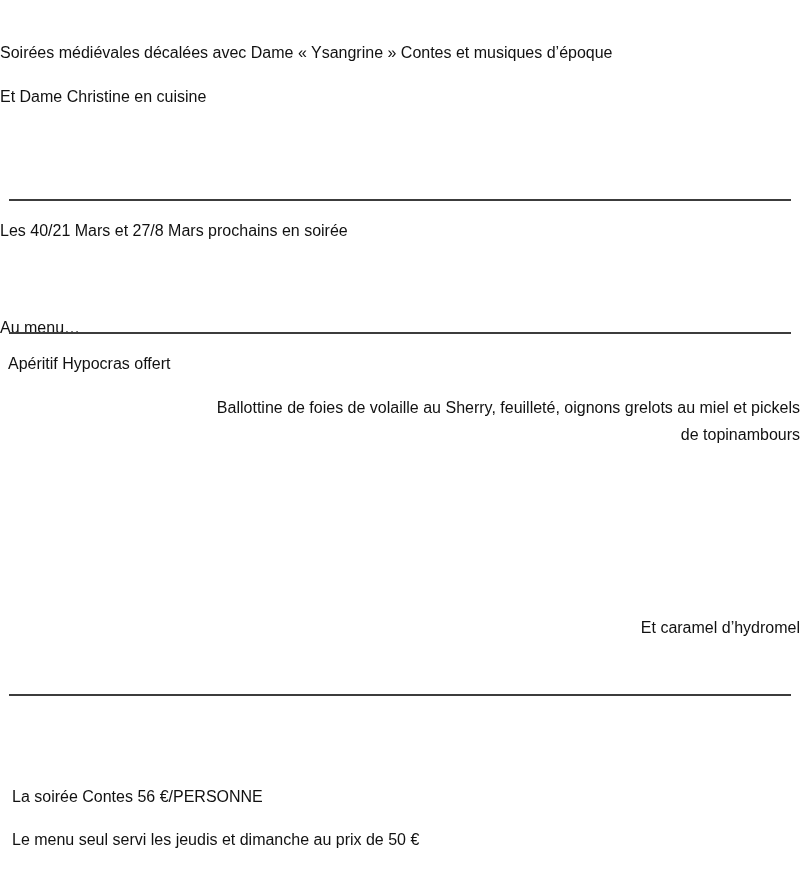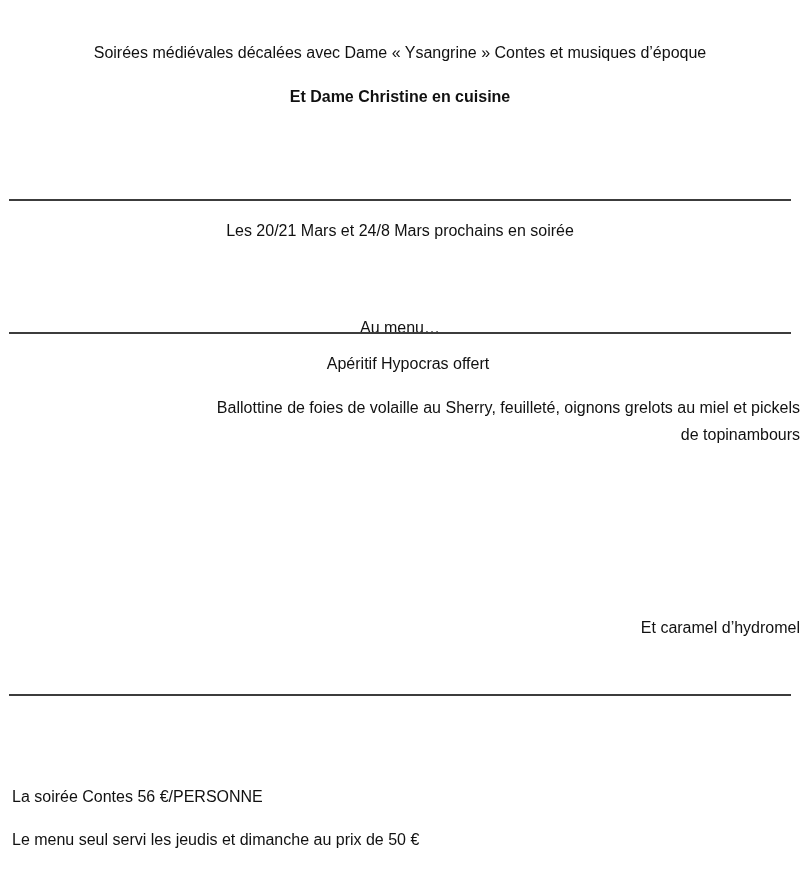--- a/index.html
+++ b/index.html
@@ -18,21 +18,20 @@
     }
     .line {
       position: absolute;
       margin: 0;
       white-space: nowrap;
       line-height: 19px;
     }
     .center {
       left: 0;
       width: 800px;
-      text-align: center;
     }
     .left {
       left: 12px;
     }
     .rule {
       position: absolute;
       left: 9px;
       width: 782px;
       height: 0;
       border-top: 2px solid #3c3c3c;
@@ -45,25 +44,25 @@
       line-height: 27px;
     }
     .block span { display: block; white-space: nowrap; }
   </style>
 </head>
 <body>
 
 <div>
 
   <p class="line center" style="top:43px;">Soirées médiévales décalées avec Dame « Ysangrine » Contes et musiques d’époque</p>
-  <p class="line center" style="top:87px;font-weight:bold;">Et Dame Christine en cuisine</p>
+  <p class="line center" style="top:87px;">Et Dame Christine en cuisine</p>
 
   <div class="rule" style="top:199px;"></div>
 
-  <p class="line center" style="top:221px;">Les 20/21 Mars et 24/8 Mars prochains en soirée</p>
+  <p class="line center" style="top:221px;">Les 40/21 Mars et 27/8 Mars prochains en soirée</p>
 
   <p class="line center" style="top:308px;margin-top:10px;">Au menu…</p>
 
   <div class="rule" style="top:332px;"></div>
 
   <p class="line center" style="top:354px;padding-left:8px;">Apéritif Hypocras offert</p>
 
   <div class="block" style="top:394px;">
     <span>Ballottine de foies de volaille au Sherry, feuilleté, oignons grelots au miel et pickels</span>
     <span>de topinambours</span>

